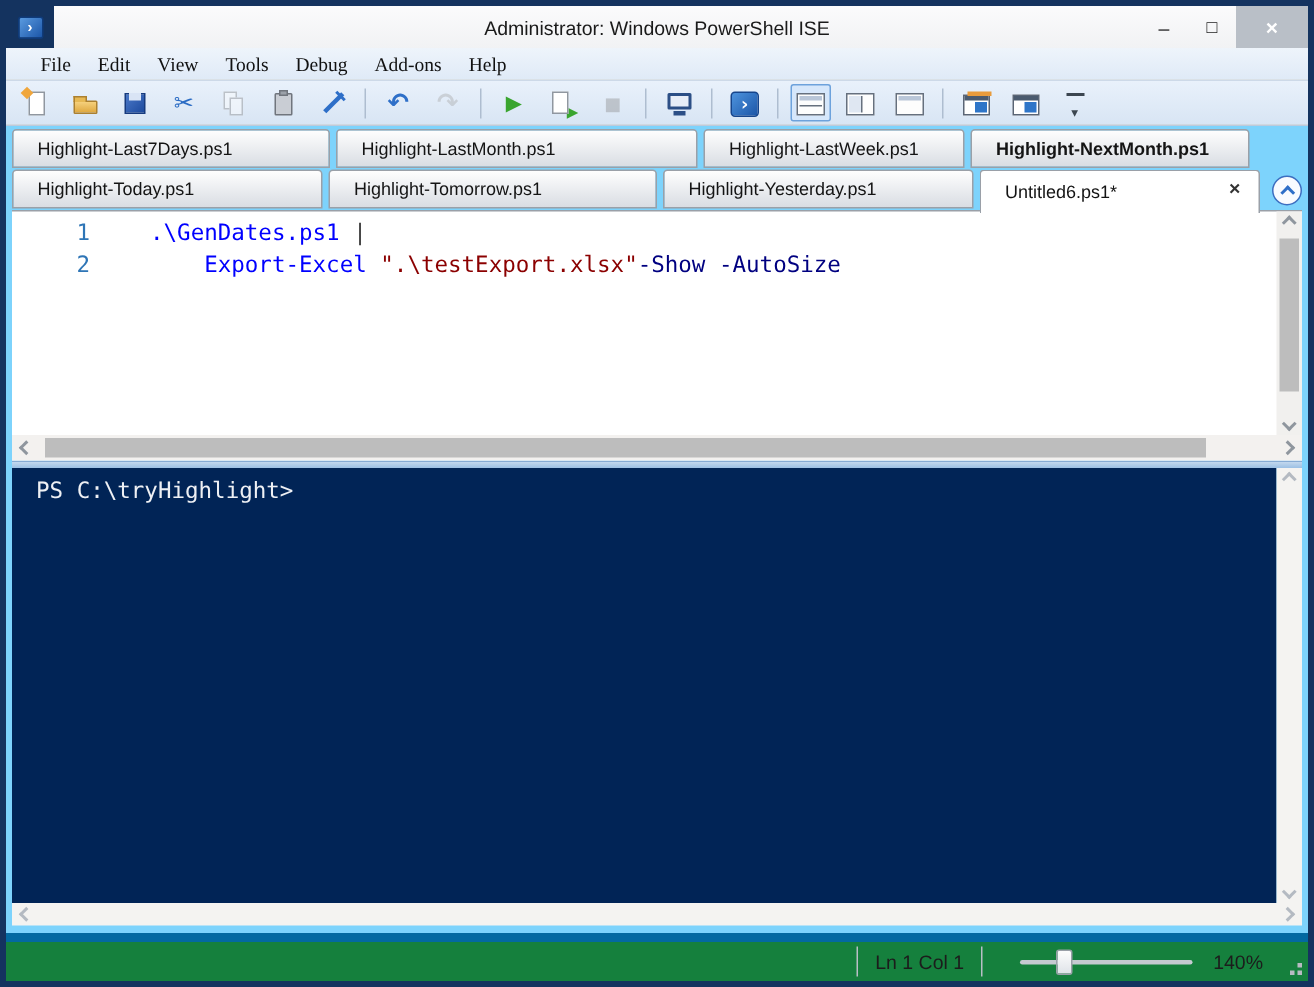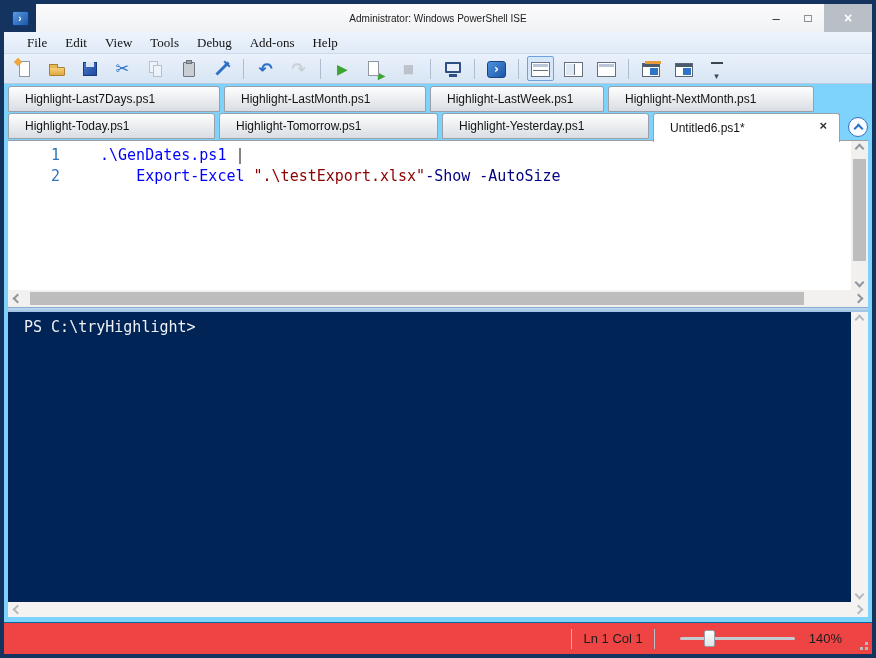--- a/index.html
+++ b/index.html
@@ -8,21 +8,21 @@
     width:876px;height:658px;background:#14335f;padding:4px;
     font-family:"Liberation Sans",sans-serif;position:relative;
     display:flex;flex-direction:column;
   }
   .inner{width:868px;height:650px;display:flex;flex-direction:column;background:#efe8d6;}
 
   
   .titlebar{height:28px;background:linear-gradient(#fbfbfc,#f1f2f4);display:flex;align-items:center;position:relative;flex:0 0 auto;}
   .app-icon-block{width:32px;height:28px;background:#14335f;display:flex;align-items:center;justify-content:center;}
   .ps-tile{width:17px;height:15px;background:linear-gradient(135deg,#5a9be0,#1c56a8);border:1px solid #0f3b7a;border-radius:2px;color:#fff;font-size:10px;font-weight:bold;line-height:13px;text-align:center;}
-  .title-text{position:absolute;left:0;right:0;text-align:center;font-size:10px;color:#1a1a1a;pointer-events:none;}
+  .title-text{position:absolute;left:0;right:0;text-align:center;font-size:13px;color:#1a1a1a;pointer-events:none;}
   .win-controls{margin-left:auto;display:flex;align-items:stretch;height:100%;}
   .win-btn{width:32px;display:flex;align-items:center;justify-content:center;font-size:13px;color:#222;}
   .win-btn.maxi{font-size:12px;}
   .win-btn.close{width:48px;background:#b9bfc7;color:#fff;font-weight:bold;font-size:14px;}
 
   
   .menubar{height:22px;background:linear-gradient(#eef4fb,#dfeaf7);border-bottom:1px solid #cdd9e8;display:flex;align-items:center;padding-left:14px;flex:0 0 auto;font-family:Liberation Serif, serif;}
   .menu-item{font-size:13px;color:#111;padding:0 9px;}
 
   
@@ -102,21 +102,21 @@
   .splitter{flex:0 0 5px;background:linear-gradient(#c3d8ee,#9cc0e4);border-top:1px solid #86abd4;}
 
   
   .console-pane{flex:1 1 auto;display:flex;flex-direction:column;border-radius:22px;}
   .console-main{flex:1 1 auto;display:flex;}
   .console-text{flex:1 1 auto;background:#012456;color:#eef0f4;font-family:"DejaVu Sans Mono",monospace;font-size:15px;padding:6px 0 0 16px;}
   .console-vscroll{flex:0 0 17px;background:#f4f3f1;display:flex;flex-direction:column;align-items:center;justify-content:space-between;padding:4px 0;}
   .console-hscroll{flex:0 0 15px;background:#f4f3f1;display:flex;align-items:center;justify-content:space-between;padding:0 6px;}
 
   
-  .statusbar{flex:0 0 32px;background:#ef4444;border-top:1px solid #0369a1;display:flex;align-items:center;padding:0 8px;position:relative;font-size:13px;color:#1c1c1c;}
+  .statusbar{flex:0 0 32px;background:#15803d;border-top:6px solid #0369a1;display:flex;align-items:center;padding:0 8px;position:relative;font-size:13px;color:#1c1c1c;}
   .sb-spacer{flex:1 1 auto;}
   .sb-sep{width:1px;height:20px;background:#b9bec6;margin:0 11px;}
   .slider{width:115px;height:3px;background:#c5cad1;border-radius:2px;position:relative;margin:0 14px;}
   .slider-thumb{position:absolute;left:24px;top:-7px;width:11px;height:17px;background:linear-gradient(#fdfdfd,#dfe3e8);border:1px solid #9aa0a8;border-radius:2px;}
   .zoom-label{margin-right:22px;}
   .grip{position:absolute;right:4px;bottom:4px;width:3px;height:3px;background:#b7bbc2;box-shadow:-5px 0 0 #b7bbc2,0 -5px 0 #b7bbc2;}
 </style>
 </head>
 <body>
 
@@ -214,27 +214,27 @@
         </span>
       </div>
 
     <div class="client">
 
       <div class="tabs-area">
         <div class="tab-row">
             <div class="tab" style="width: 212px;">
               <span class="tab-label">Highlight-Last7Days.ps1</span>
             </div>
-            <div class="tab" style="width: 202px;">
+            <div class="tab" style="width: 241px;">
               <span class="tab-label">Highlight-LastMonth.ps1</span>
             </div>
             <div class="tab" style="width: 174px;">
               <span class="tab-label">Highlight-LastWeek.ps1</span>
             </div>
-            <div class="tab" style="width: 206px;">
+            <div class="tab" style="width: 186px; font-weight: bold;">
               <span class="tab-label">Highlight-NextMonth.ps1</span>
             </div>
           </div>
         <div class="tab-row">
             <div class="tab" style="width: 207px;">
               <span class="tab-label">Highlight-Today.ps1</span>
             </div>
             <div class="tab" style="width: 219px;">
               <span class="tab-label">Highlight-Tomorrow.ps1</span>
             </div>

